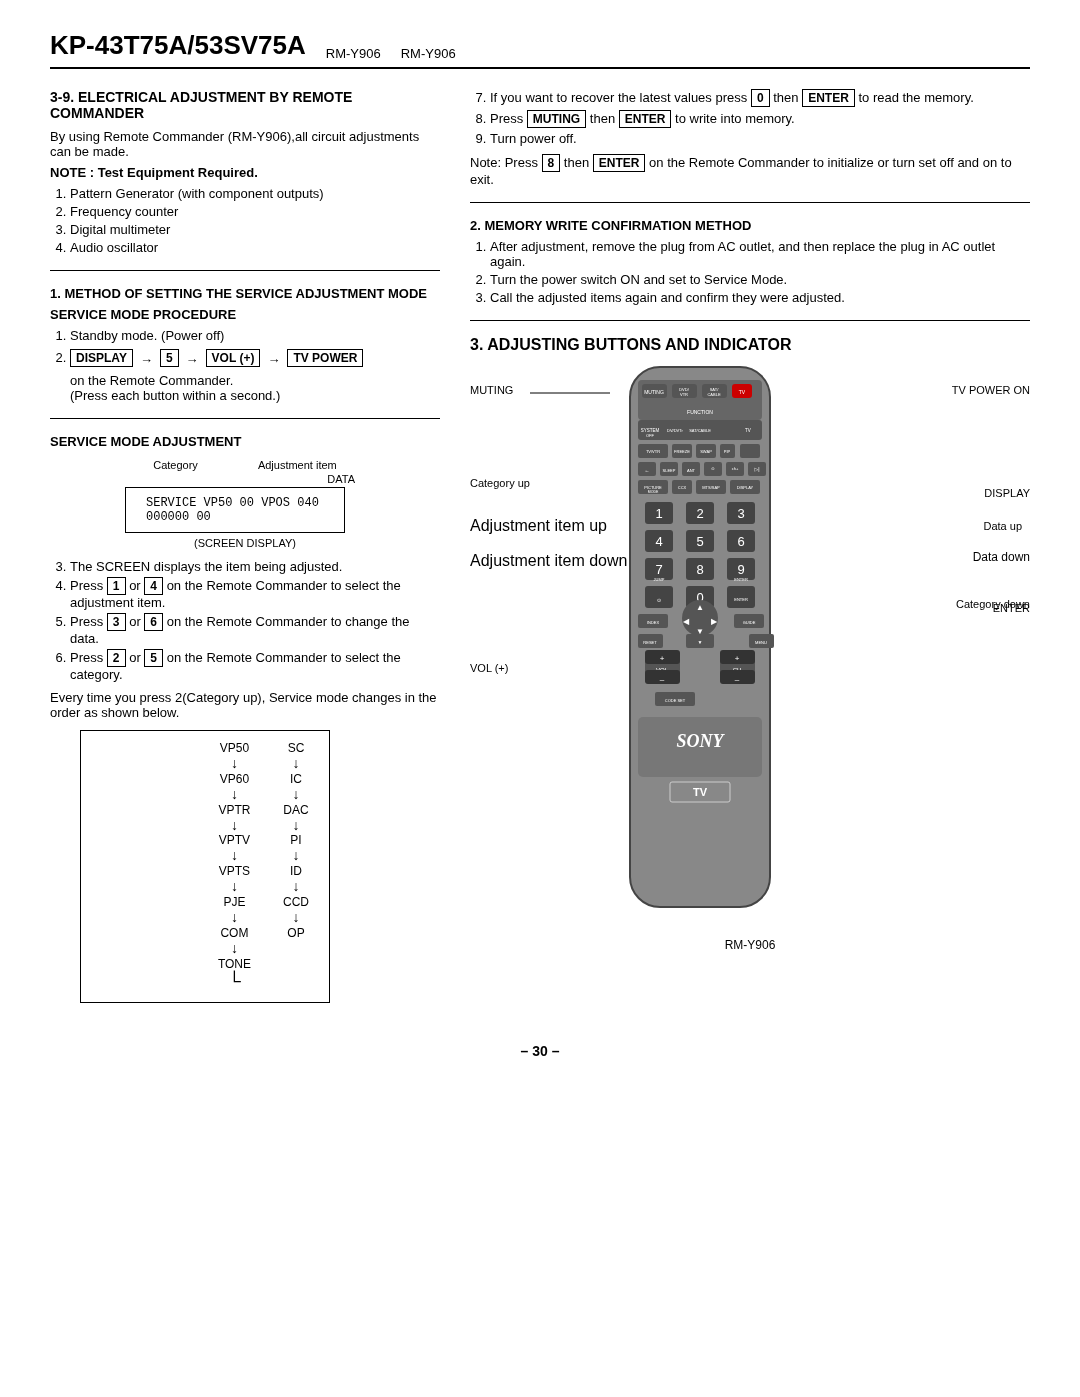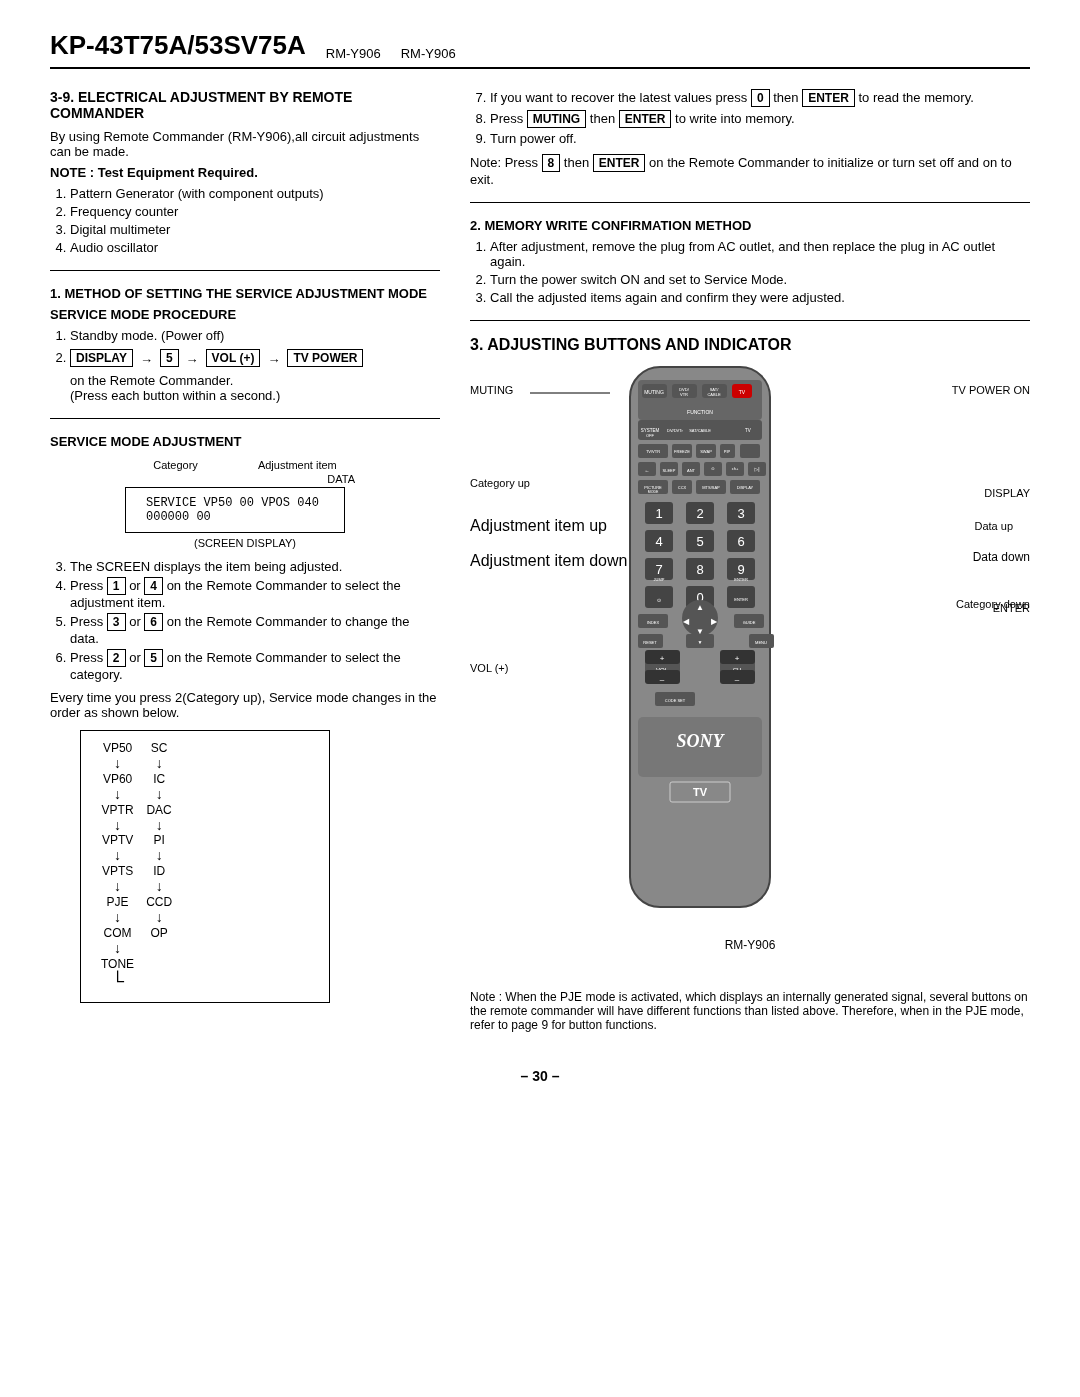--- a/index.html
+++ b/index.html
@@ -114,25 +114,26 @@
       font-size: 12px;
       font-family: 'Courier New', monospace;
     }
     .screen-display-label {
       font-size: 11px;
       margin-top: 4px;
     }
     
     .flow-chart {
       display: flex;
-      gap: 12px;
+      gap: 32px;
       margin: 10px 0 10px 30px;
       border: 1px solid #000;
       padding: 10px 20px;
       width: 250px;
+      justify-content: flex-end;
     }
     .flow-col {
       display: flex;
       flex-direction: column;
       align-items: center;
       gap: 0;
       font-size: 12px;
     }
     .flow-item {
       text-align: center;
@@ -507,39 +508,38 @@
         <div class="callout" style="top:300px; left:0px; font-size:11px;">
           <span>VOL (+)</span>
         </div>
 
         <div class="callout" style="top:22px; right:0px; font-size:11px; text-align:right; right:0; left:auto;">
           <span>TV POWER ON</span>
         </div>
         <div class="callout" style="top:125px; left:auto; right:0; font-size:11px; text-align:right;">
           <span>DISPLAY</span>
         </div>
-        <div class="callout" style="top:158px; left:auto; right:17px; font-size:11px; text-align:right;">
+        <div class="callout" style="top:158px; left:auto; right:8px; font-size:11px; text-align:right;">
           <span>Data up</span>
         </div>
         <div class="callout" style="top:188px; left:auto; right:0; font-size:12px; text-align:right;margin-left:24px;">
           <span>Data down</span>
         </div>
         <div class="callout" style="top:236px; left:auto; right:0; font-size:11px; text-align:right;">
           <span>Category down</span>
         </div>
         <div class="callout" style="top:240px; left:auto; right:0; font-size:11px; text-align:right;">
           <span>ENTER</span>
         </div>
 
         <div style="position:absolute; bottom:30px; left:50%; transform:translateX(-50%); font-size:12px; text-align:center;">
           <span>RM-Y906</span>
         </div>
 
       </div>
 
-      <p class="note-text">Note :  When the PJE mode is activated, which displays an internally generated signal, several buttons on the remote commander will have different functions than listed above. Therefore, when in the PJE mode, refer to page 9 for button functions.</p>
 
     </div>
   </div>
 
   <div class="page-number">– 30 –</div>
 
 </div>
 
 </body></html>

